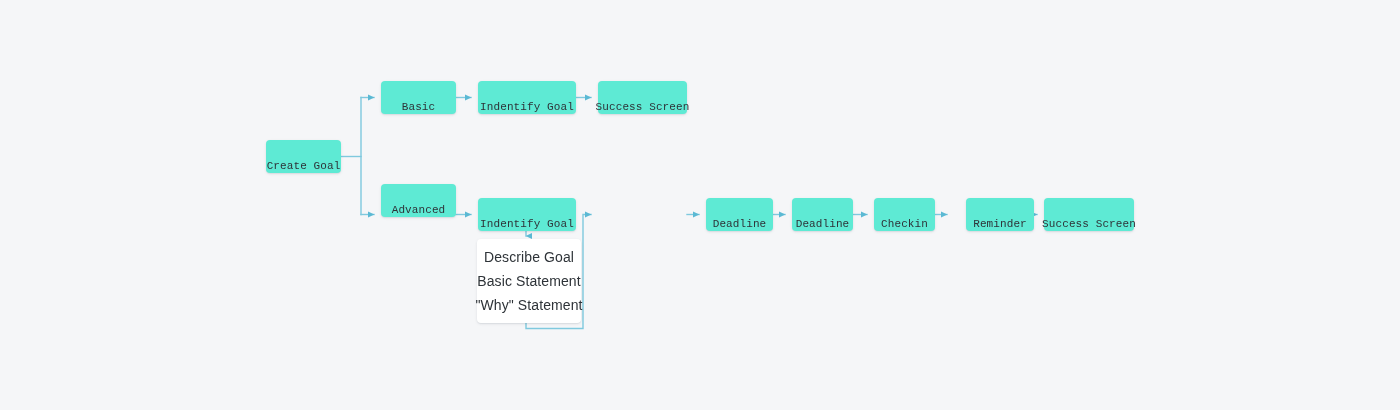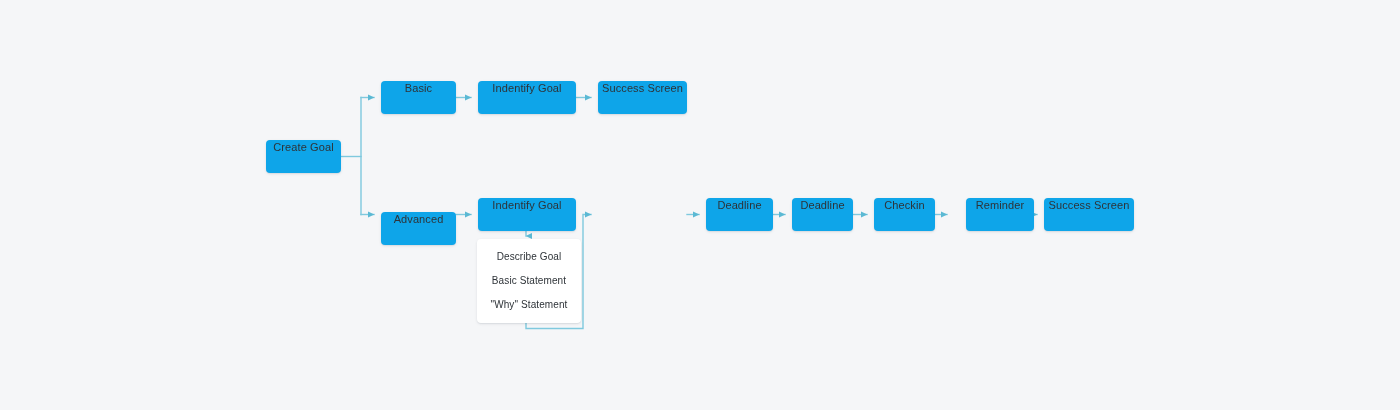--- a/index.html
+++ b/index.html
@@ -21,27 +21,28 @@
   #connector-layer {
     position: absolute;
     left: 0;
     top: 0;
     width: 1400px;
     height: 410px;
     pointer-events: none;
   }
   .node {
     position: absolute;
-    background: #0ea5e9;
+    background: #5eead4;
     border-radius: 4px;
     box-shadow: 0 1px 3px rgba(25, 40, 60, 0.10), 0 1px 1px rgba(25, 40, 60, 0.05);
     display: flex;
-    align-items: flex-start;
+    align-items: flex-end;
     justify-content: center;
     box-sizing: border-box;
+    font-family: Liberation Mono, monospace;
   }
   .node-label {
     font-size: 11px;
     color: #2e3338;
     line-height: 14px;
     letter-spacing: 0.1px;
     white-space: nowrap;
     text-align: center;
   }
   .subpanel {
@@ -50,21 +51,21 @@
     border-radius: 4px;
     box-shadow: 0 1px 3px rgba(25, 40, 60, 0.10), 0 1px 1px rgba(25, 40, 60, 0.05);
     display: flex;
     flex-direction: column;
     align-items: center;
     justify-content: space-around;
     box-sizing: border-box;
     padding: 6px 0;
   }
   .subpanel-item {
-    font-size: 10px;
+    font-size: 14px;
     color: #2e3338;
     line-height: 14px;
     letter-spacing: 0.1px;
     white-space: nowrap;
     text-align: center;
   }
 </style>
 </head>
 <body>
 
@@ -111,21 +112,21 @@
   </div>
 
   <div class="node" style="left:478px; top:81px; width:98px; height:33px;">
     <span class="node-label">Indentify Goal</span>
   </div>
 
   <div class="node" style="left:598px; top:81px; width:89px; height:33px;">
     <span class="node-label">Success Screen</span>
   </div>
 
-  <div class="node" style="left:381px; top:212px; width:75px; height:33px;">
+  <div class="node" style="left:381px; top:184px; width:75px; height:33px;">
     <span class="node-label">Advanced</span>
   </div>
 
   <div class="node" style="left:478px; top:198px; width:98px; height:33px;">
     <span class="node-label">Indentify Goal</span>
   </div>
 
 
   <div class="node" style="left:706px; top:198px; width:67px; height:33px;">
     <span class="node-label">Deadline</span>

